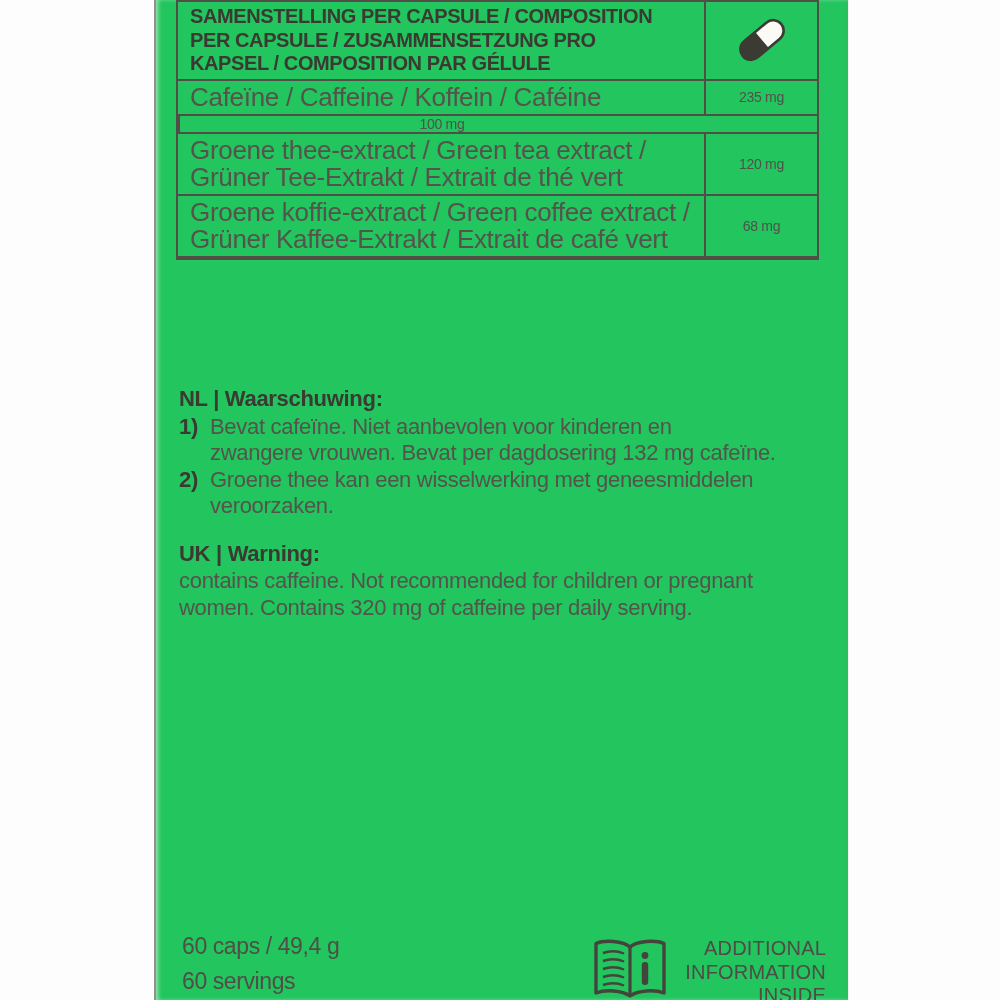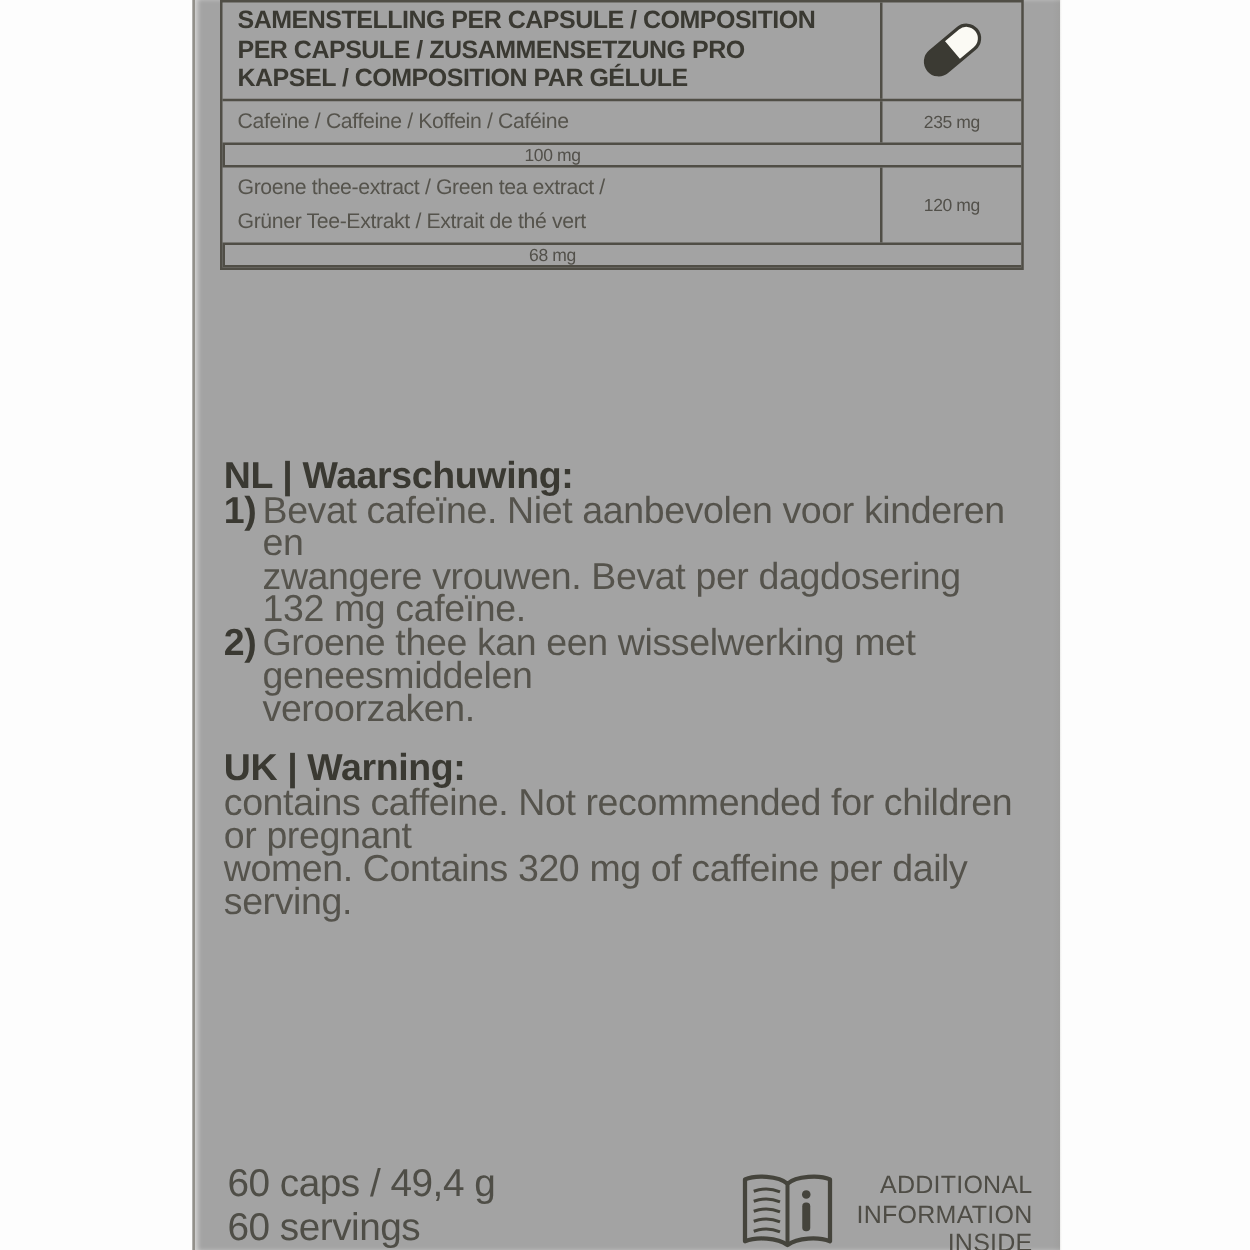--- a/index.html
+++ b/index.html
@@ -8,69 +8,69 @@
     background:#ffffff;
     font-family:"Liberation Sans", sans-serif;
     overflow:hidden;
   }
   .scene{
     position:relative;width:1000px;height:1000px;background:#fdfdfd;overflow:hidden;
   }
   
   .box{
     position:absolute;left:154px;top:0;width:692px;height:1000px;
-    background:#a3a3a3;
+    background:#22c55e;
     border-left:2px solid #92908a;
     box-shadow:inset 3px 0 4px -1px rgba(255,255,255,.55);
   }
   .box::after{
     content:"";position:absolute;right:-1px;top:0;width:7px;height:100%;
     background:linear-gradient(to right, rgba(120,118,108,0) 0%, rgba(120,118,108,.10) 100%);
   }
   
   .comp-table{
     position:absolute;left:20px;top:0;width:643px;
     border:2px solid #504e46;border-top-width:2px;
     box-sizing:border-box;
     color:#55534c;
   }
   .tr{display:grid;grid-template-columns:1fr 113px;}
   .tr + .tr{border-top:2px solid #504e46;}
   .td{box-sizing:border-box;}
   .td.name{
     padding:3px 8px 4px 12px;
-    font-size:17px;line-height:26.5px;letter-spacing:-0.3px;
+    font-size:26px;line-height:26.5px;letter-spacing:-0.3px;
     white-space:pre-line;
   }
   .td.amount{
     border-left:2px solid #504e46;
     display:flex;align-items:center;justify-content:center;
     font-size:14px;letter-spacing:-0.3px;color:#52504a;
   }
   .tr.header .td.name{
     font-weight:bold;color:#3a3932;
     font-size:20px;line-height:23.5px;letter-spacing:-0.4px;
     padding:3px 6px 3px 12px;
   }
   .tr.header{min-height:72px;}
   .tr.r1{min-height:33px;}
   
   .warnings{
-    position:absolute;left:23px;top:368px;width:645px;
-    font-size:30px;line-height:26.5px;letter-spacing:-0.3px;color:#55534c;
+    position:absolute;left:23px;top:386px;width:645px;
+    font-size:22px;line-height:26.5px;letter-spacing:-0.3px;color:#55534c;
   }
   .w-title{font-weight:bold;color:#3a3932;margin-bottom:1px;}
   .w-item{display:flex;}
   .w-num{font-weight:bold;color:#3a3932;width:31px;flex:none;}
   .w-text{white-space:pre-line;}
   .uk-block{margin-top:21px;}
   
   .caps-info{
     position:absolute;left:26px;top:929px;
-    font-size:31px;line-height:35px;letter-spacing:-0.4px;color:#4f4e47;
+    font-size:23px;line-height:35px;letter-spacing:-0.4px;color:#4f4e47;
     white-space:pre-line;
   }
   .book-icon{position:absolute;left:434px;top:938px;}
   .additional{
     position:absolute;right:22px;top:937px;width:220px;
     text-align:right;font-size:20px;line-height:23.5px;letter-spacing:0.2px;
     color:#4e4c45;white-space:pre-line;
   }
   .capsule-wrap{display:flex;align-items:center;justify-content:center;width:100%;height:100%;}
 </style>
@@ -103,20 +103,22 @@
       </div>
       <div class="tr">
         <div class="td amount">100 mg</div>
       </div>
       <div class="tr">
         <div class="td name">Groene thee-extract / Green tea extract /
 Grüner Tee-Extrakt / Extrait de thé vert</div>
         <div class="td amount">120 mg</div>
       </div>
       <div class="tr">
+        <div class="td name">Groene koffie-extract / Green coffee extract /
+Grüner Kaffee-Extrakt / Extrait de café vert</div>
         <div class="td amount">68 mg</div>
       </div>
       <div class="tr">
       </div>
     </div>
 
     <div class="warnings">
       <div class="nl-block">
         <div class="w-title">NL | Waarschuwing:</div>
         <div class="w-item">

